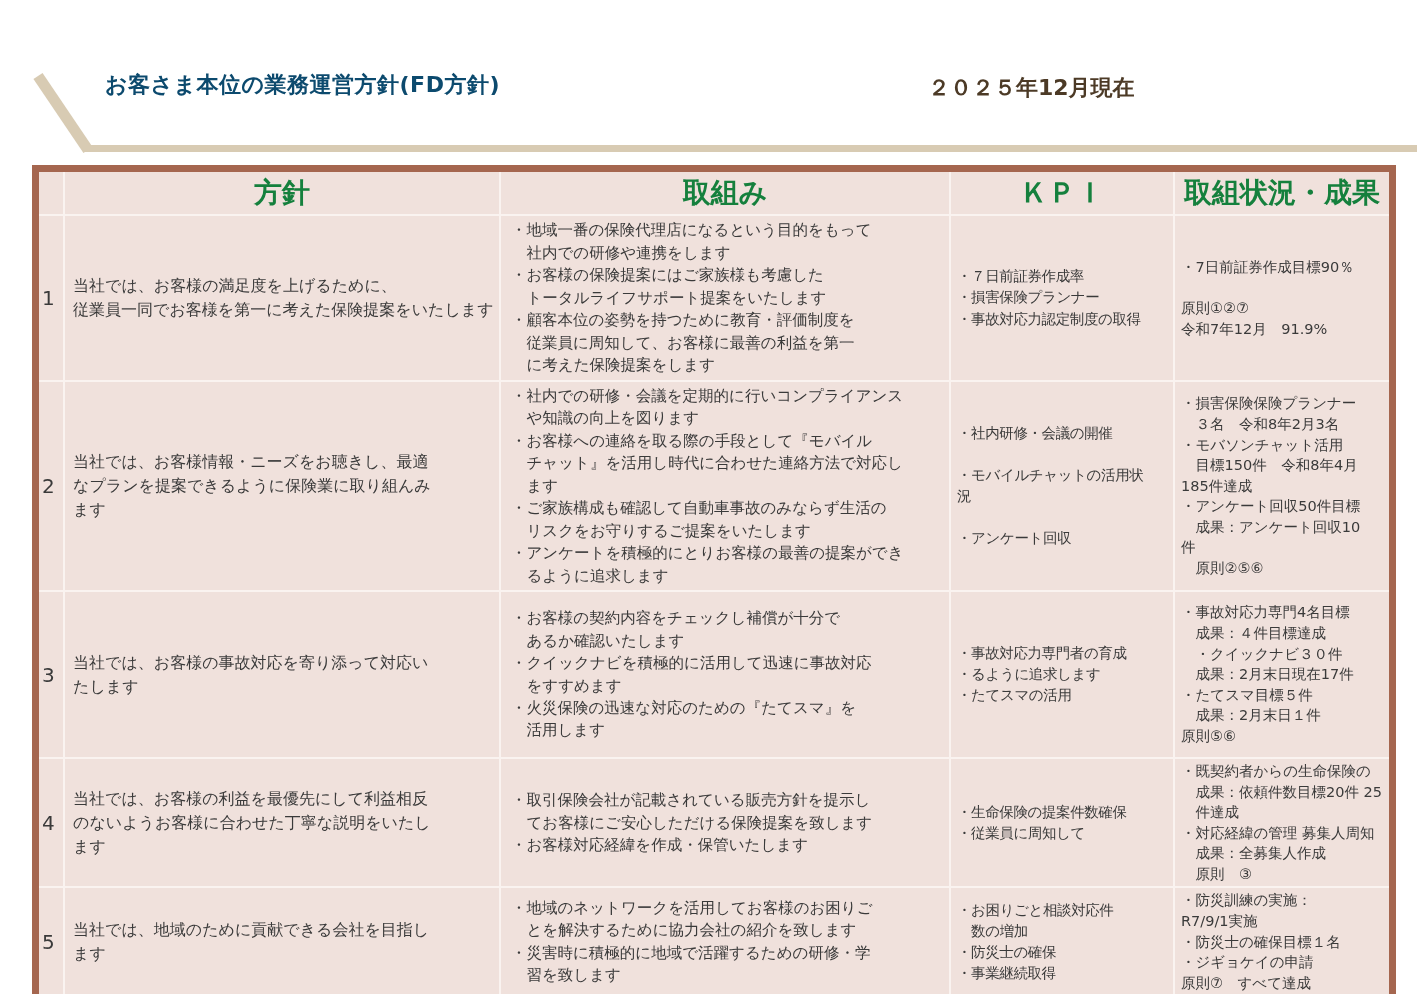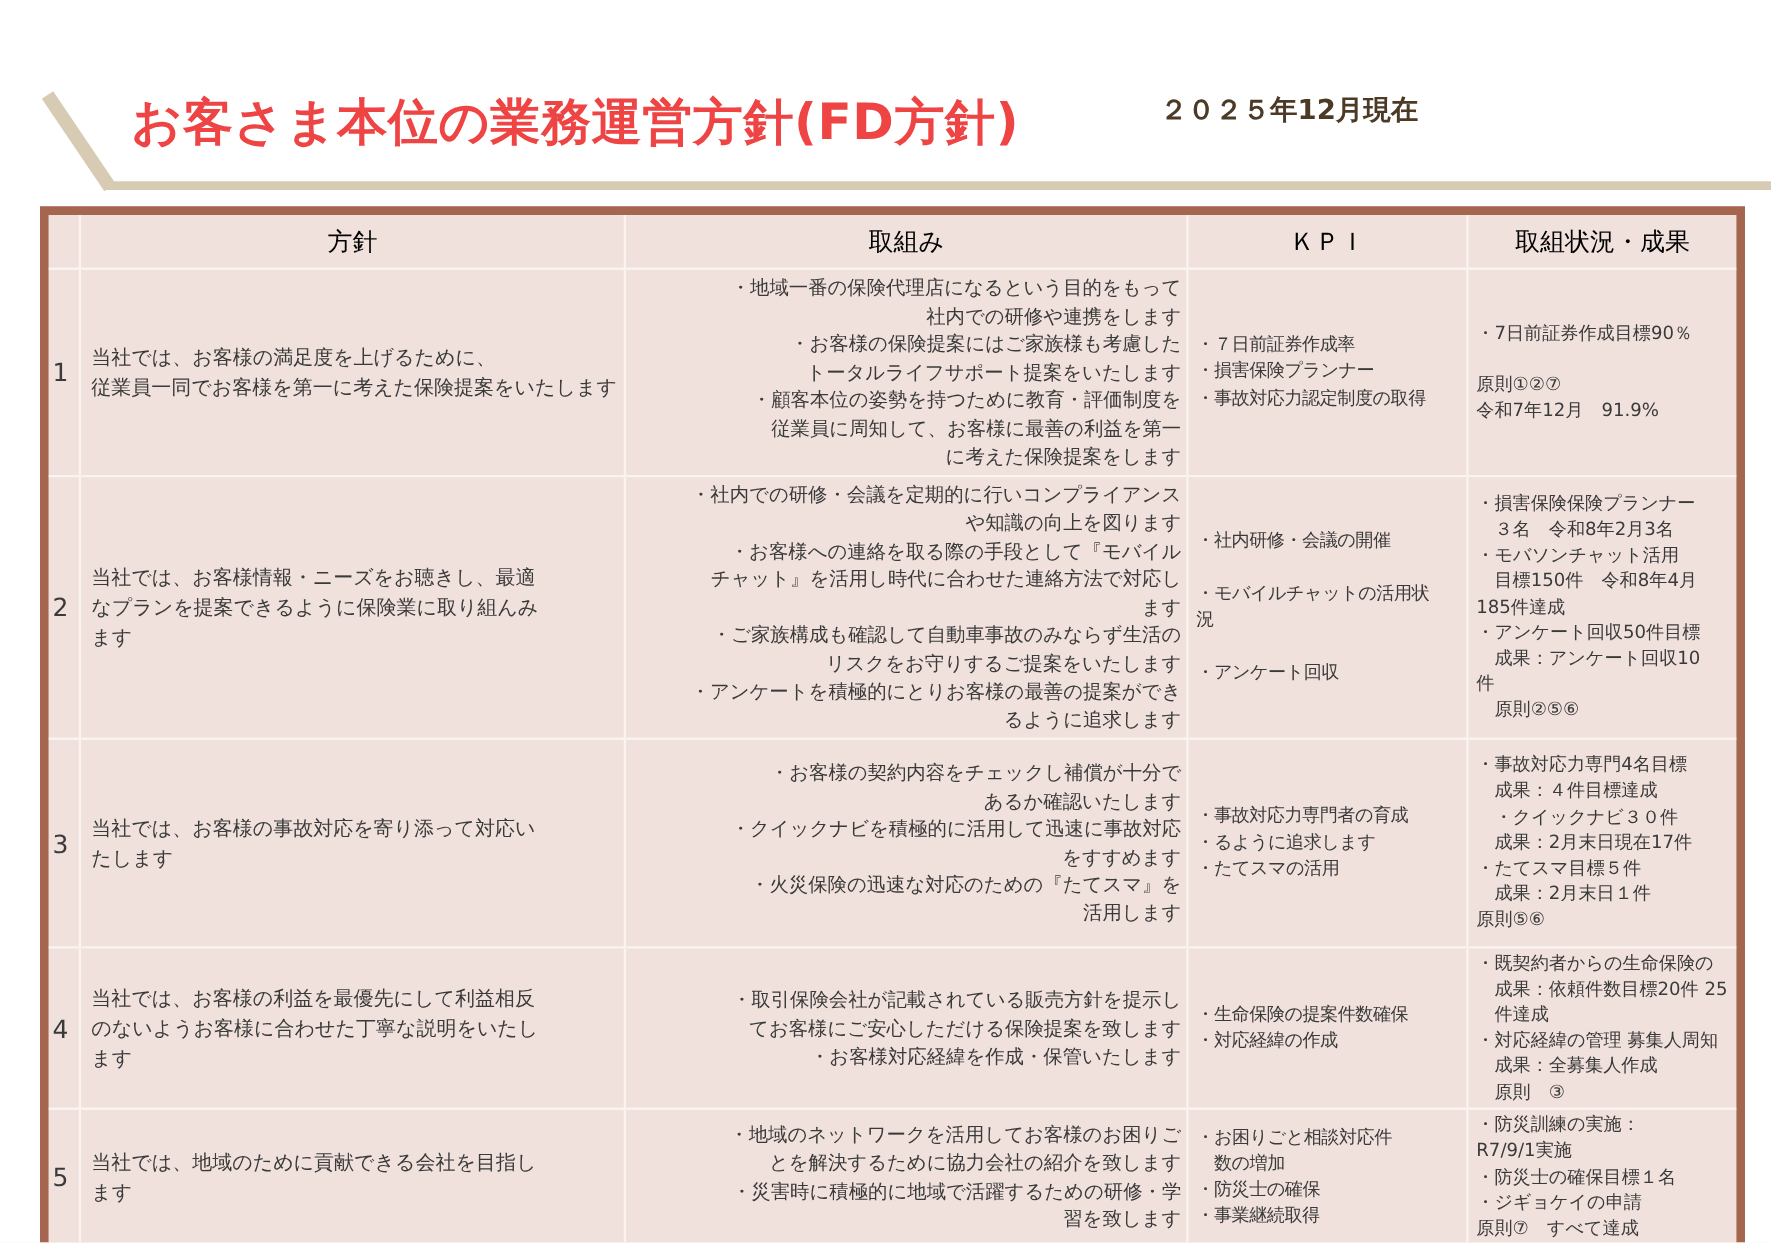--- a/index.html
+++ b/index.html
@@ -8,21 +8,21 @@
     position:relative;
     width:1417px; height:994px;
     background:#ffffff;
     font-family:"DejaVu Sans","Liberation Sans",sans-serif;
     color:#3a3a3a;
     overflow:hidden;
   }
   .deco { position:absolute; left:0; top:0; }
   .title {
     position:absolute; left:105px; top:70px;
-    font-size:40px; font-weight:bold; color:#ef4444;
+    font-size:22px; font-weight:bold; color:#0c4a6e;
     letter-spacing:0.5px; white-space:nowrap;text-align:right;
   }
   .asof {
     position:absolute; left:928px; top:73px;
     font-size:22px; font-weight:bold; color:#4c3a26;
     white-space:nowrap;
   }
   .fd-table {
     position:absolute; left:32px; top:165px;
   }
@@ -41,35 +41,35 @@
   th, td {
     background:#f0e1dc;
     border-right:2px solid #faf3f0;
     border-bottom:2px solid #faf3f0;
     vertical-align:middle;
     overflow:hidden;
   }
   th:last-child, td:last-child { border-right:none; }
   tr:last-child td { border-bottom:none; }
   thead th {
-    font-size:20px; font-weight:normal; text-align:center;
-    height:44px; color:#000000;
+    font-size:28px; font-weight:bold; text-align:center;
+    height:44px; color:#15803d;
   }
   td.no {
     font-size:20px; text-align:left; padding-left:3px;
     vertical-align:middle;
   }
   td.pre { white-space:pre-line; }
   td.policy {
     font-size:16px; line-height:1.5;
     padding:2px 4px 2px 8px; text-align:left;margin-top:20px;
   }
   td.init {
     font-size:15.5px; line-height:1.45;
-    padding:2px 4px 2px 22px; text-align:right;
+    padding:2px 4px 2px 10px; text-align:left;
   }
   td.kpi {
     font-size:14.5px; line-height:1.45; letter-spacing:-0.4px;
     padding:2px 17px 2px 6px; text-align:left;
   }
   td.status {
     font-size:14.5px; line-height:1.42;
     padding:2px 2px 2px 6px; text-align:left;
   }
 </style>
@@ -176,21 +176,21 @@
         </tr>
         <tr style="height:124px">
           <td class="no">4</td>
           <td class="policy pre">当社では、お客様の利益を最優先にして利益相反
 のないようお客様に合わせた丁寧な説明をいたし
 ます</td>
           <td class="init pre">・取引保険会社が記載されている販売方針を提示し
 　てお客様にご安心しただける保険提案を致します
 ・お客様対応経緯を作成・保管いたします</td>
           <td class="kpi pre">・生命保険の提案件数確保
-・対応経緯の作成</td>
+・従業員に周知して</td>
           <td class="status pre">・既契約者からの生命保険の
 　成果：依頼件数目標20件 25
 　件達成
 ・対応経緯の管理 募集人周知
 　成果：全募集人作成
 　原則　③</td>
         </tr>
         <tr style="height:99px">
           <td class="no">5</td>
           <td class="policy pre">当社では、地域のために貢献できる会社を目指し

